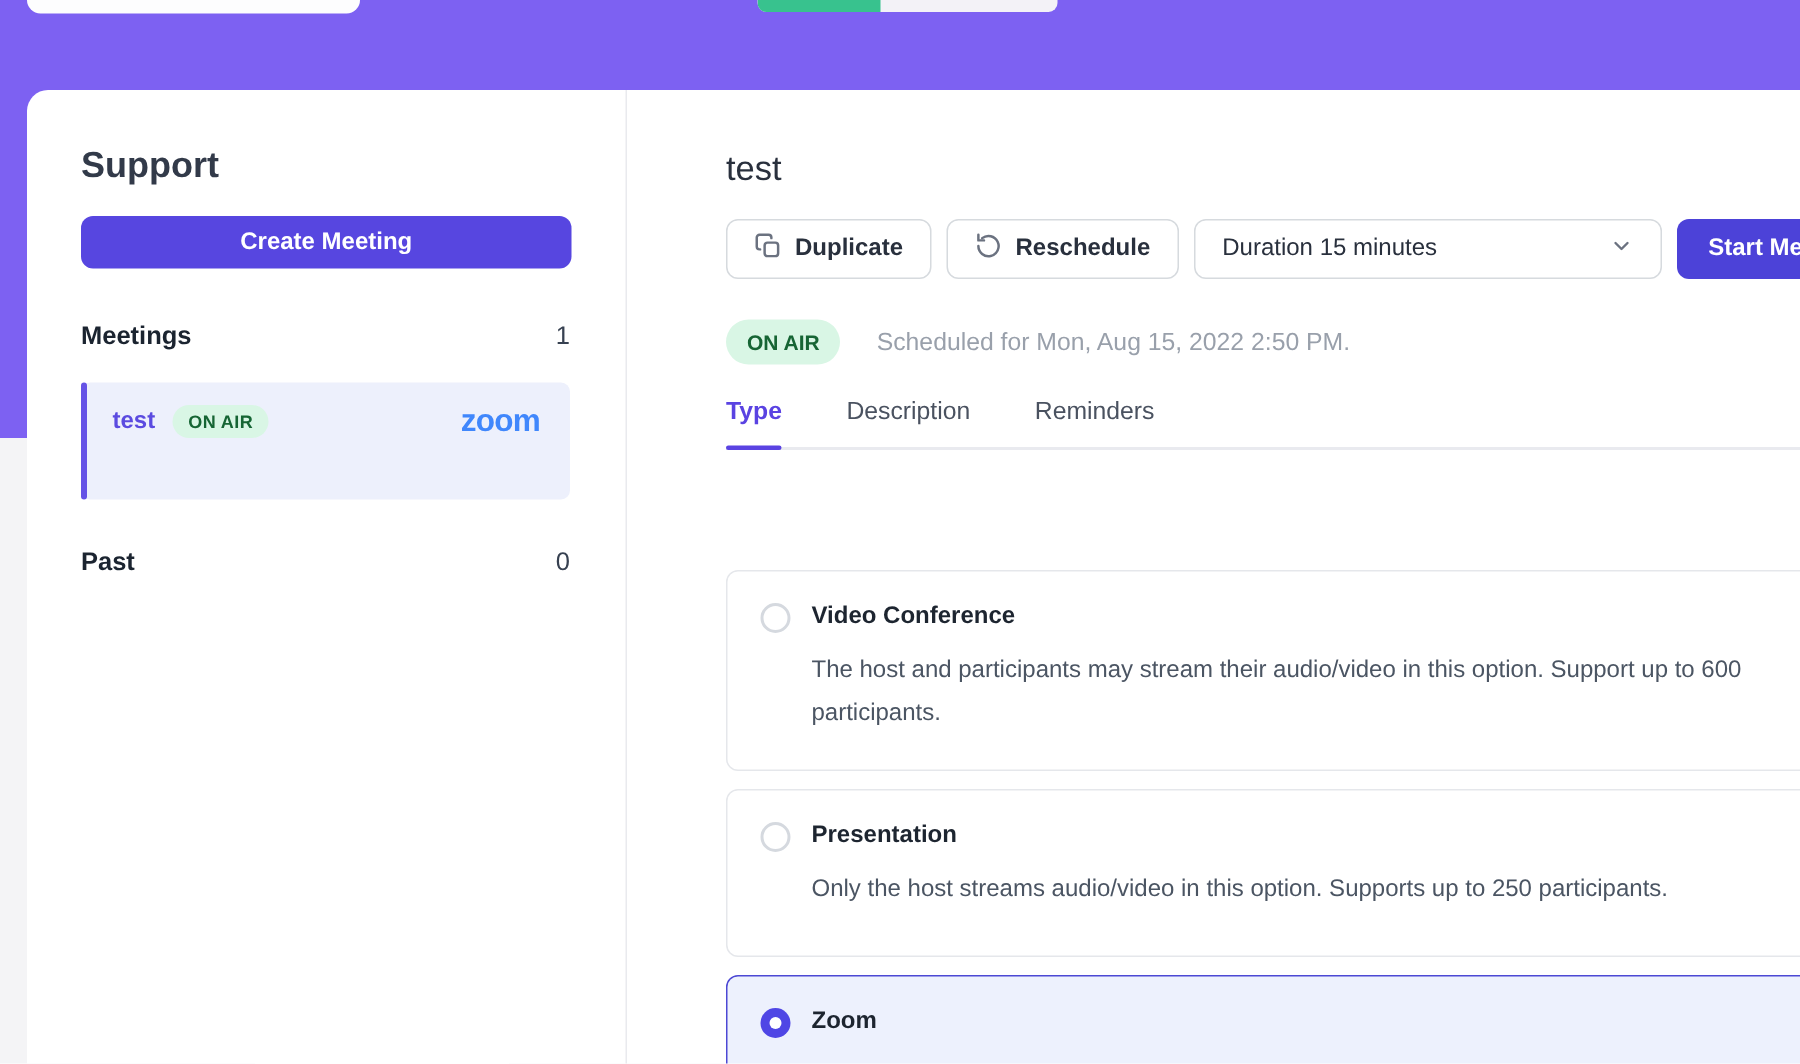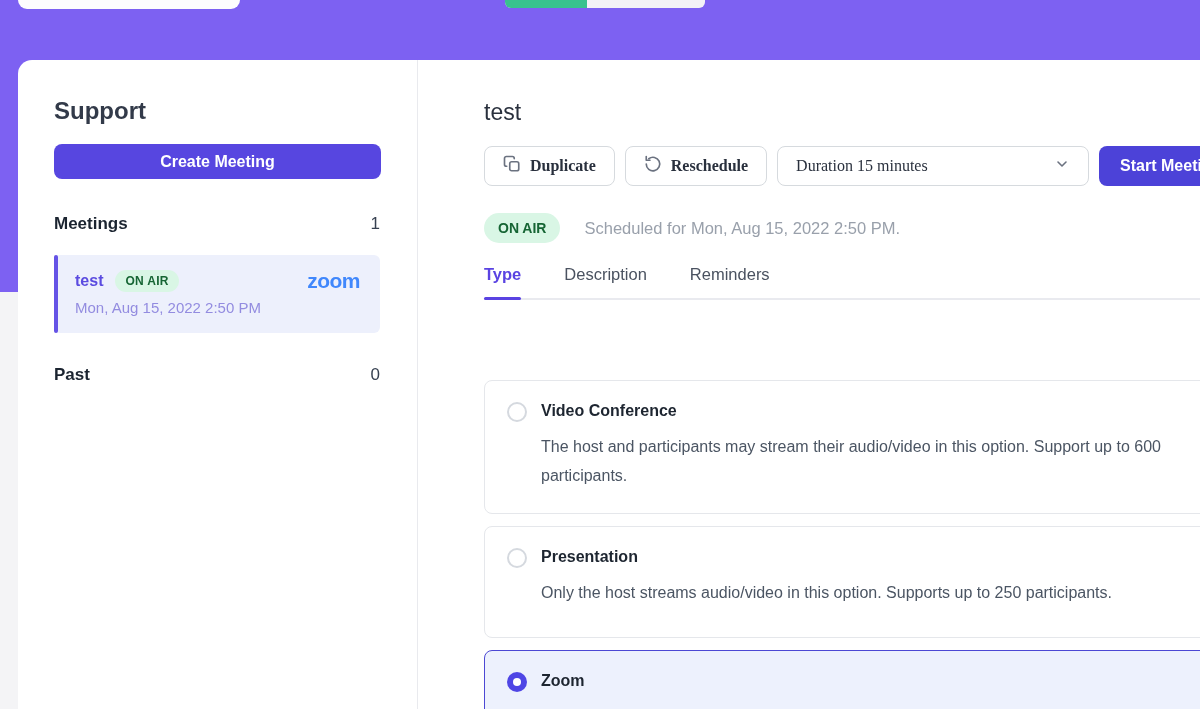--- a/index.html
+++ b/index.html
@@ -43,21 +43,21 @@
   .zoom-logo { margin-left:auto; color:#4087fc; font-weight:700; font-size:21px;
     letter-spacing:-0.5px; line-height:20px; }
   .mi-date { margin-top:7px; font-size:15px; color:#938ce0; }
   
   .main { flex:1; padding:38px 0 0 66px; }
   .page-title { font-size:23px; line-height:28px; font-weight:500; color:#29303d; }
   .toolbar { display:flex; align-items:center; gap:10px; margin-top:20px; }
   .btn { height:40px; display:inline-flex; align-items:center; gap:9px;
     background:#fff; border:1px solid #d6dade; border-radius:8px;
     padding:0 18px; font-size:16px; font-weight:600; color:#29303d;
-    cursor:pointer; font-family:Liberation Serif, serif; white-space:nowrap; }
+    cursor:pointer; font-family:Liberation Sans, sans-serif; white-space:nowrap; }
   .btn svg { flex:none; }
   .select { width:312px; justify-content:space-between; font-weight:500; }
   .btn-primary { height:40px; background:#4c42d8; color:#fff; border:none;
     border-radius:8px; padding:0 21px; font-size:16px; font-weight:700;
     cursor:pointer; font-family:inherit; white-space:nowrap; }
   .status-row { display:flex; align-items:center; margin-top:27px; }
   .pill.big { font-size:14px; padding:7px 14px; }
   .scheduled { margin-left:24px; font-size:16.5px; color:#99a0ab; }
   .tabs { display:flex; margin-top:22px; border-bottom:2px solid #e9eaef; width:716px; }
   .tab { position:relative; font-size:16.5px; font-weight:500; color:#4a5260;
@@ -104,21 +104,20 @@
       <span class="lbl">Meetings</span>
       <span class="cnt">1</span>
     </div>
 
     <div class="meeting-item">
       <div class="mi-row1">
         <span class="mi-name">test</span>
         <span class="pill small">ON AIR</span>
         <span class="zoom-logo">zoom</span>
       </div>
-      <div class="mi-date">Mon, Aug 15, 2022 2:50 PM</div>
     </div>
 
     <div class="side-row past">
       <span class="lbl">Past</span>
       <span class="cnt">0</span>
     </div>
   </aside>
 
   <section class="main">
     <div class="page-title">test</div>

